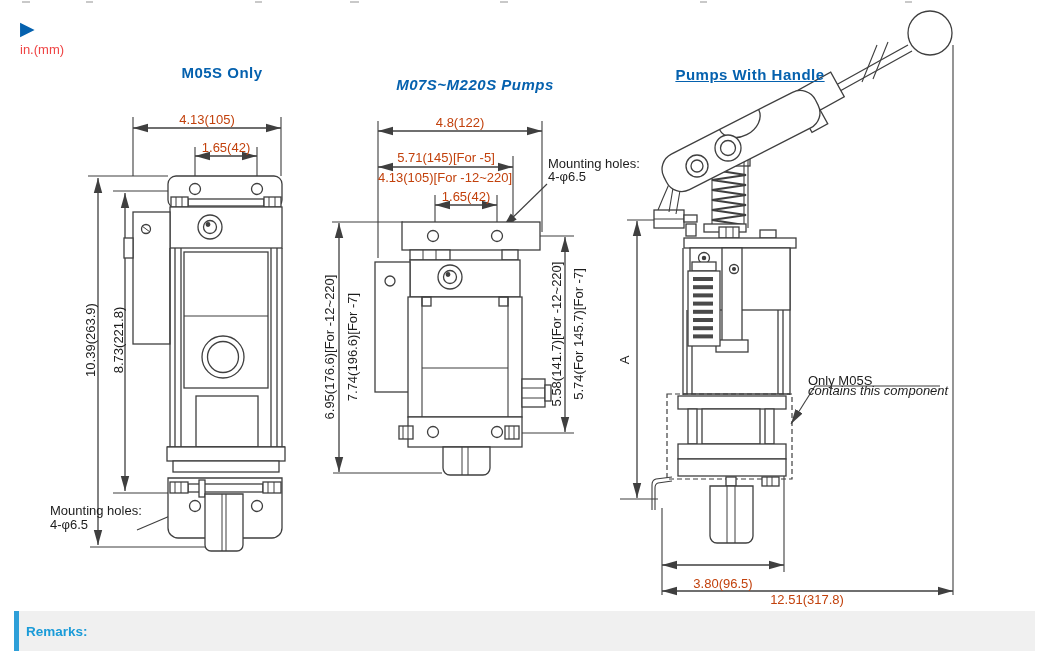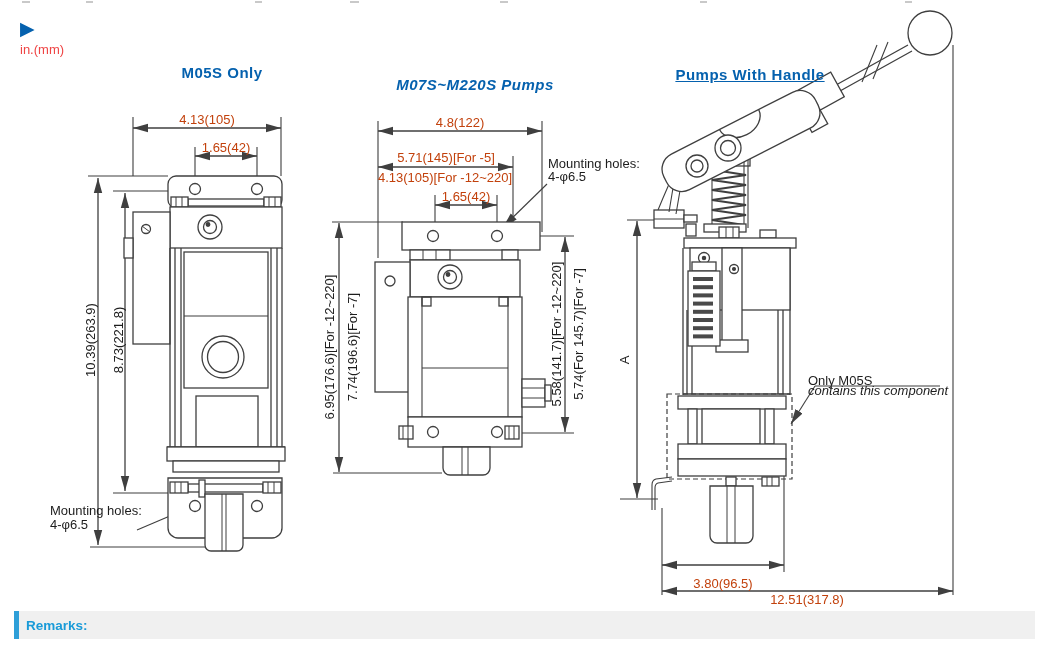--- a/index.html
+++ b/index.html
@@ -21,21 +21,21 @@
   }
   .note{
     position:absolute;font-size:13px;color:#1d1d1d;white-space:nowrap;line-height:13px;
   }
   .vlabel{
     position:absolute;width:200px;height:18px;display:flex;align-items:center;justify-content:center;
     transform:rotate(-90deg);font-size:13px;color:#1d1d1d;white-space:nowrap;
   }
   .vlabel.short{width:30px;}
   .remarks-bar{
-    position:absolute;left:14px;top:611px;width:1016px;height:28px;background:#f0f0f0;
+    position:absolute;left:14px;top:611px;width:1016px;height:40px;background:#f0f0f0;
     border-left:5px solid #2e9fd8;display:flex;align-items:center;
   }
   .remarks-label{margin-left:7px;font-size:13.5px;font-weight:bold;color:#1a9bd8;white-space:nowrap;}
   .remarks-text{margin-left:7px;font-size:13.5px;color:#2b2b2b;white-space:nowrap;}
 </style>
 </head>
 <body>
 
 <div id="canvas">
 

